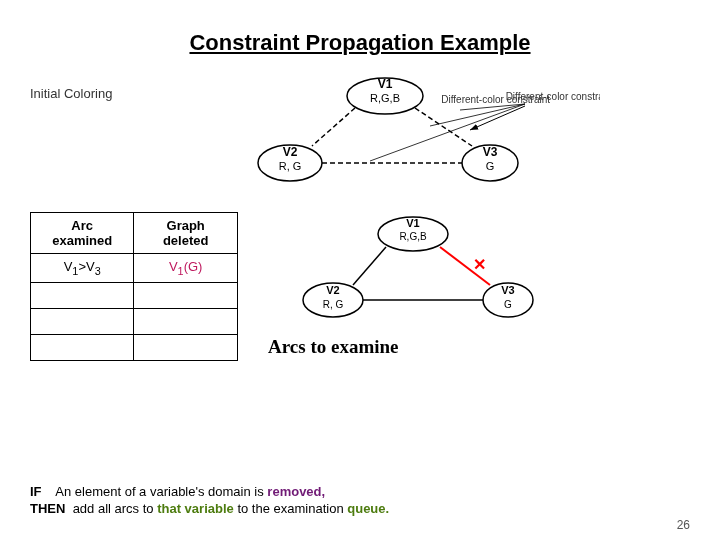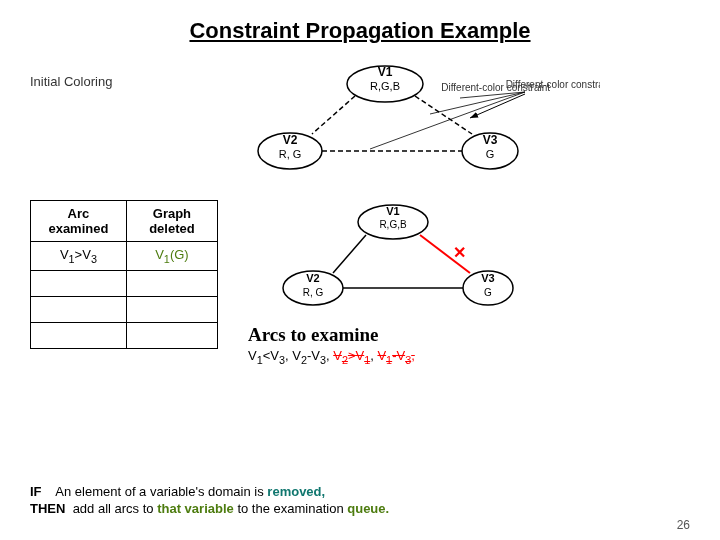--- a/index.html
+++ b/index.html
@@ -8,21 +8,21 @@
       height: 540px;
       background: white;
       font-family: Arial, sans-serif;
       overflow: hidden;
       position: relative;
     }
 
     .page-container {
       width: 720px;
       height: 540px;
-      padding: 18px 30px;
+      padding: 30px 30px;
       position: relative;
     }
 
     .main-title {
       text-align: center;
       font-size: 22px;
       font-weight: bold;
       text-decoration: underline;
       margin-bottom: 12px;
       color: #000;
@@ -73,41 +73,41 @@
       gap: 20px;
       align-items: flex-start;
     }
 
     .table-area {
       flex-shrink: 0;
     }
 
     .arc-table {
       border-collapse: collapse;
-      width: 188px;
+      width: 208px;
       font-size: 13px;
     }
 
     .arc-table th {
       border: 1.5px solid #000;
       padding: 5px 10px;
       font-weight: bold;
       background: white;
       text-align: center;
     }
 
     .arc-table td {
       border: 1.5px solid #000;
       padding: 5px 10px;
       text-align: center;
       height: 26px;
     }
 
     .arc-table td.red-text {
-      color: #4d7c0f;
+      color: #be185d;
     }
 
     .right-area {
       flex: 1;
       display: flex;
       flex-direction: column;
       align-items: flex-start;
     }
 
     .bottom-diagram-svg {
@@ -145,21 +145,21 @@
     .footer-line {
       font-size: 13px;
       margin-bottom: 2px;
     }
 
     .footer-line span.bold {
       font-weight: bold;
     }
 
     .footer-line span.removed {
-      color: #0f766e;
+      color: #701a75;
       font-weight: bold;
     }
 
     .footer-line span.blue-bold {
       color: #4d7c0f;
       font-weight: bold;
     }
 
     .page-num {
       position: absolute;
@@ -268,23 +268,20 @@
         <line x1="128" y1="35" x2="95" y2="73" stroke="#000" stroke-width="1.5"></line>
 
         <line x1="182" y1="35" x2="232" y2="73" stroke="red" stroke-width="2"></line>
 
         <text x="215" y="58" font-size="16" fill="red" font-weight="bold">✕</text>
 
         <line x1="105" y1="88" x2="225" y2="88" stroke="#000" stroke-width="1.5"></line>
       </svg>
 
       <div class="arcs-to-examine-label">Arcs to examine</div>
-      <div class="arcs-sequence">
-        V<sub>1</sub>&lt;V<sub>3</sub>, V<sub>2</sub>-V<sub>3</sub>, <span class="red strikethrough">V<sub>2</sub>&gt;V<sub>1</sub></span>, <span class="red strikethrough">V<sub>1</sub>-V<sub>3</sub>,</span>
-      </div>
     </div>
   </div>
 
   <div class="footer-section">
     <div class="footer-line">
       <span class="bold">IF</span>&nbsp;&nbsp;&nbsp;
       <span>An element of a variable's domain is </span>
       <span class="removed">removed,</span>
     </div>
     <div class="footer-line">

